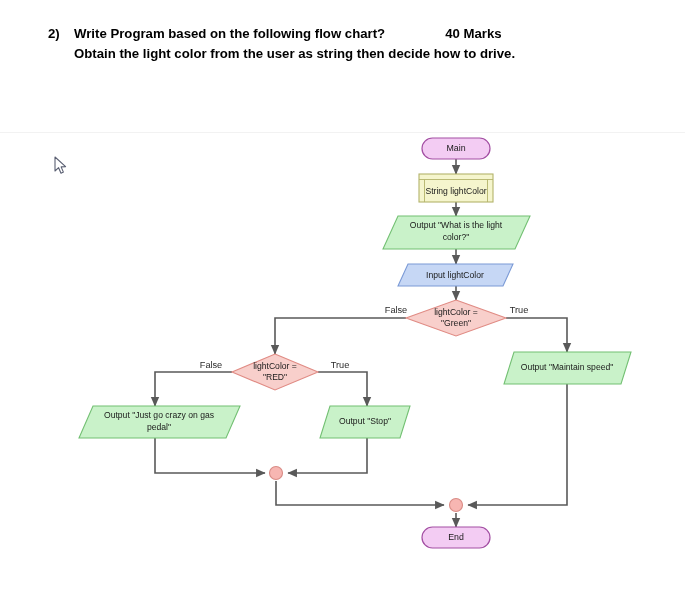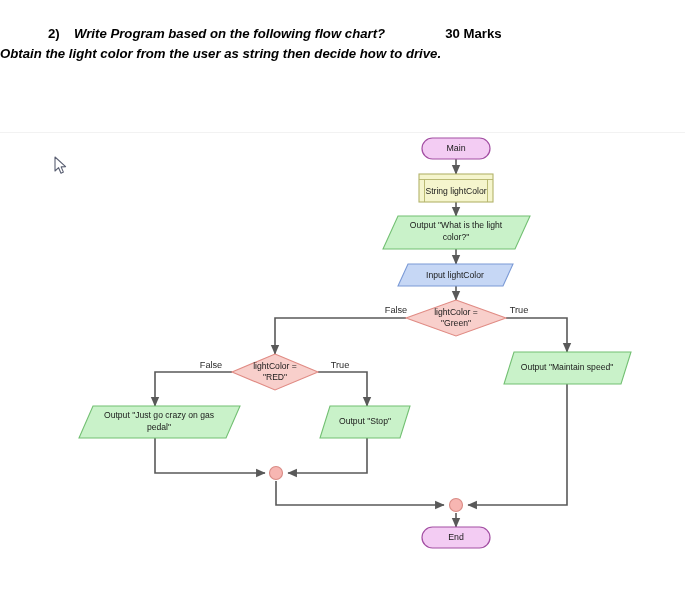--- a/index.html
+++ b/index.html
@@ -33,23 +33,23 @@
     line-height: 19.5px;
     white-space: pre;
   }
   .q-number {
     width: 26px;
     margin-left: 48px;
     flex: 0 0 auto;
   }
   .q-text {
     flex: 0 0 auto;
-    font-style: italic;
   }
   .q-indent {
+    margin-left: 74px;
   }
   .q-marks {
     margin-left: 60px;
     flex: 0 0 auto;
   }
 
   
   #flowchart-canvas {
     position: absolute;
     left: 0;
@@ -94,21 +94,21 @@
     pointer-events: none;
   }
 </style>
 </head>
 <body>
 
 <div id="question-block">
   <div class="q-line">
     <span class="q-number">2)</span>
     <span class="q-text">Write Program based on the following flow chart?</span>
-    <span class="q-marks">30 Marks</span>
+    <span class="q-marks">40 Marks</span>
   </div>
   <div class="q-line">
     <span class="q-text q-indent">Obtain the light color from the user as string then decide how to drive.</span>
   </div>
 </div>
 
 <div id="flowchart-canvas">
 <svg id="flowchart-svg" width="685" height="478" viewBox="0 0 685 478" xmlns="http://www.w3.org/2000/svg">
 
   <defs>

